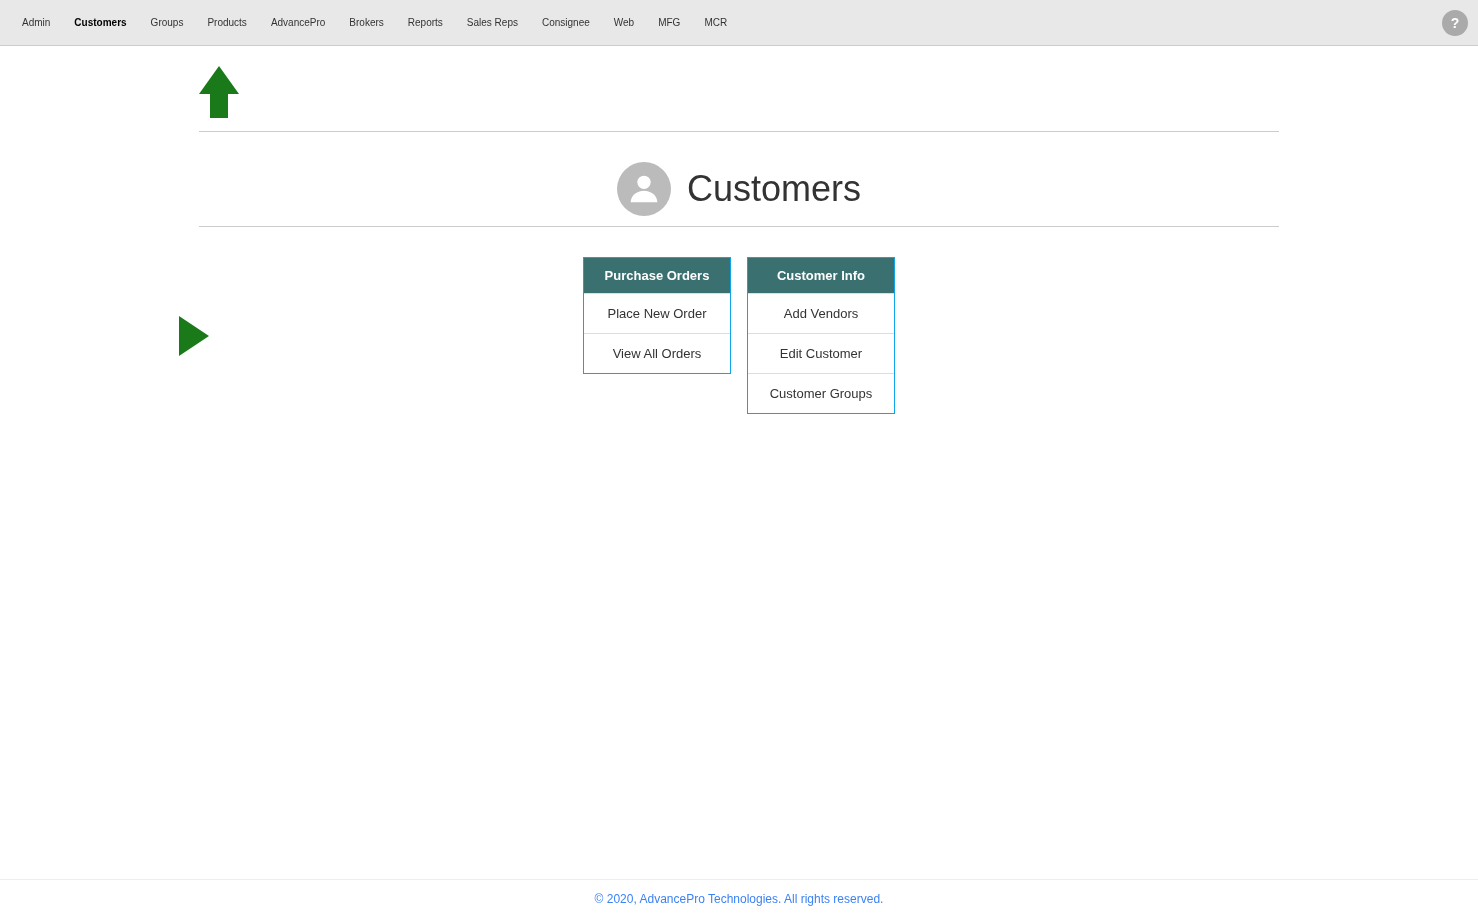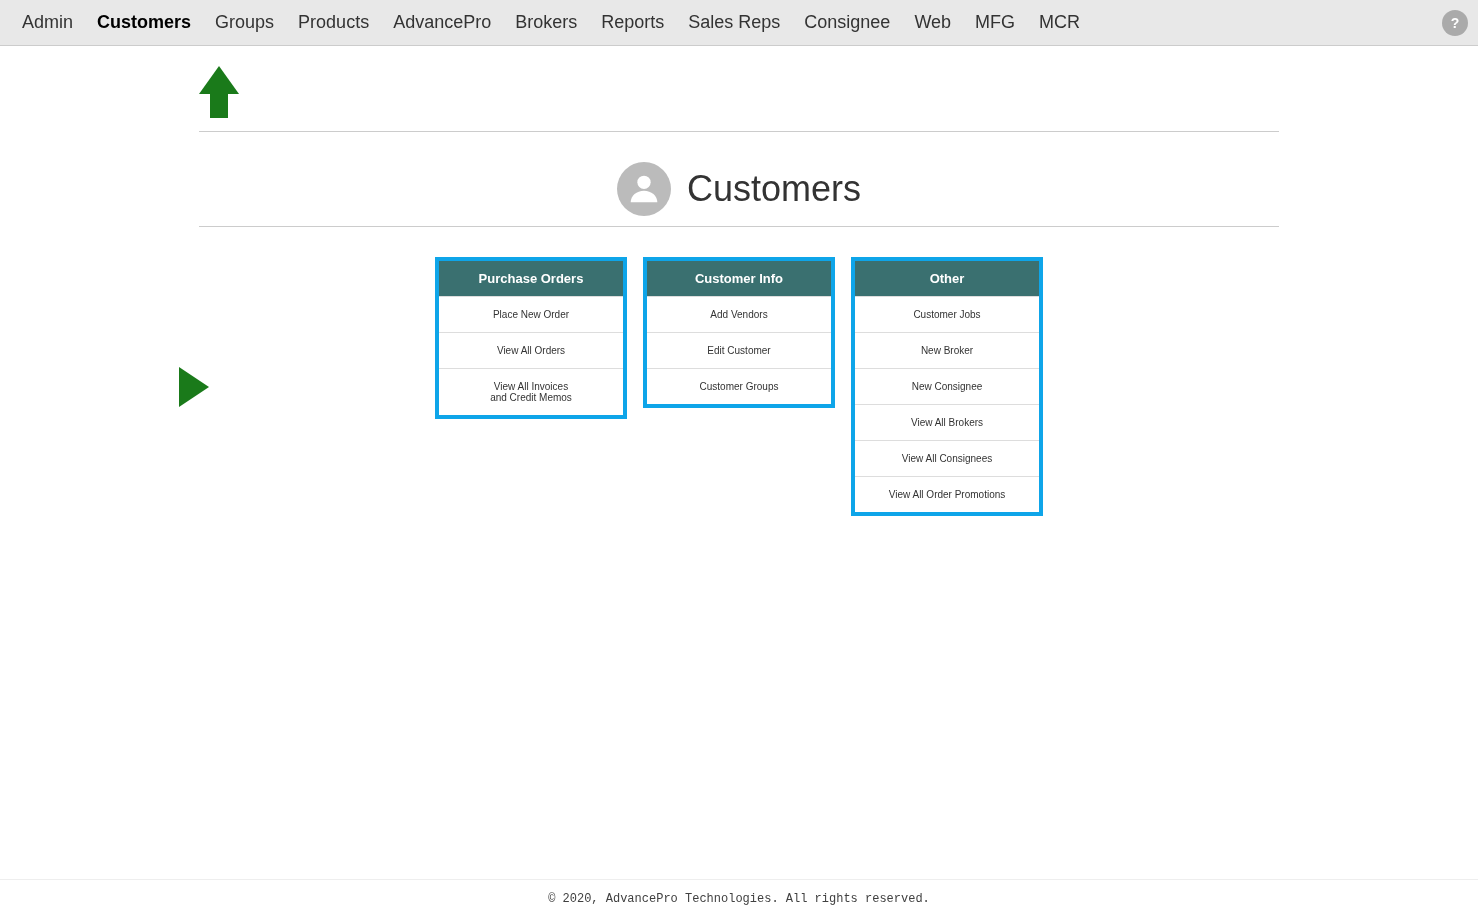--- a/index.html
+++ b/index.html
@@ -25,21 +25,21 @@
       padding: 0 10px;
       height: 46px;
     }
 
     .nav-item {
       padding: 17px 12px;
       height: 100%;
       display: flex;
       align-items: center;
       cursor: pointer;
-      font-size: 18px;
+      font-size: 10px;
       color: #333;
       white-space: nowrap;
     }
 
     .nav-item.active {
       font-weight: bold;
       color: #000;
     }
 
     .nav-spacer {
@@ -156,60 +156,59 @@
       display: inline-block;
       width: 0;
       height: 0;
       border-top: 20px solid transparent;
       border-bottom: 20px solid transparent;
       border-left: 30px solid #1a7a1a;
       vertical-align: middle;
     }
 
     .column {
-      width: 192px;
-      border: 4px solid #0ea5e9;
+      width: 148px;
+      border: 1px solid #0ea5e9;
     }
 
     .column-header {
       background: #3a7070;
       color: #fff;
       padding: 10px;
       text-align: center;
       font-weight: bold;
       font-size: 13px;
     }
 
     .column-item {
       padding: 12px 10px;
       text-align: center;
       border-top: 1px solid #ddd;
       cursor: pointer;
-      font-size: 10px;
+      font-size: 13px;
       color: #333;
       background: #fff;
     }
 
     .column-item:first-of-type {
       border-top: none;
     }
 
     
     .footer {
       position: fixed;
       bottom: 0;
       left: 0;
       right: 0;
       text-align: center;
       padding: 12px;
       font-size: 12px;
-      color: #404040;
+      color: #3b82f6;
       border-top: 1px solid #eee;
       background: #fff;
-      font-family: Liberation Mono, monospace;
     }
   </style>
 </head>
 <body>
 
 <nav class="navbar">
 
   <div id="nav-items-container" style="display:flex; align-items:center; height:100%;">
       <div class="nav-item">Admin</div>
       <div class="nav-item active">Customers</div>
@@ -255,43 +254,31 @@
     </div>
 
     <div class="columns-wrapper">
 
       <div class="column">
         <div class="column-header">
           <span>Purchase Orders</span>
         </div>
         <div class="column-item">Place New Order</div>
         <div class="column-item">View All Orders</div>
-        <div class="column-item">View All Invoices<br>and Credit Memos</div>
       </div>
 
       <div class="column">
         <div class="column-header">
           <span>Customer Info</span>
         </div>
         <div class="column-item">Add Vendors</div>
         <div class="column-item">Edit Customer</div>
         <div class="column-item">Customer Groups</div>
       </div>
 
-      <div class="column">
-        <div class="column-header">
-          <span>Other</span>
-        </div>
-        <div class="column-item">Customer Jobs</div>
-        <div class="column-item">New Broker</div>
-        <div class="column-item">New Consignee</div>
-        <div class="column-item">View All Brokers</div>
-        <div class="column-item">View All Consignees</div>
-        <div class="column-item">View All Order Promotions</div>
-      </div>
 
     </div>
   </div>
 
 </div>
 
 <div class="footer">
   <span>© 2020, AdvancePro Technologies. All rights reserved.</span>
 </div>
 

